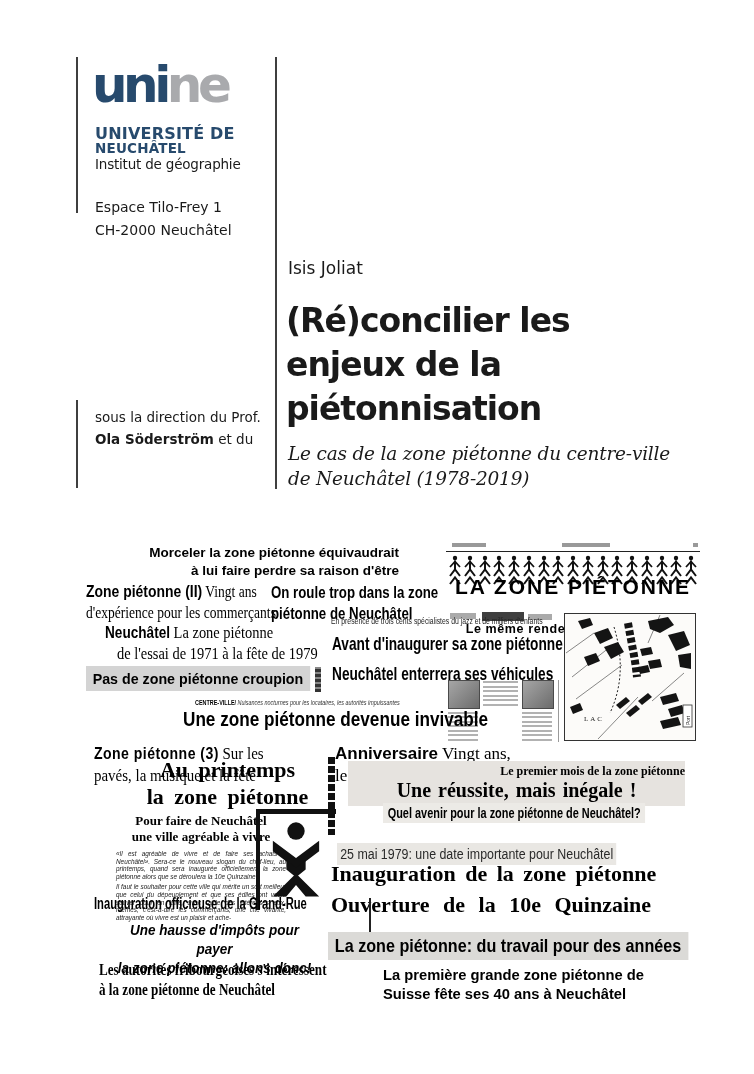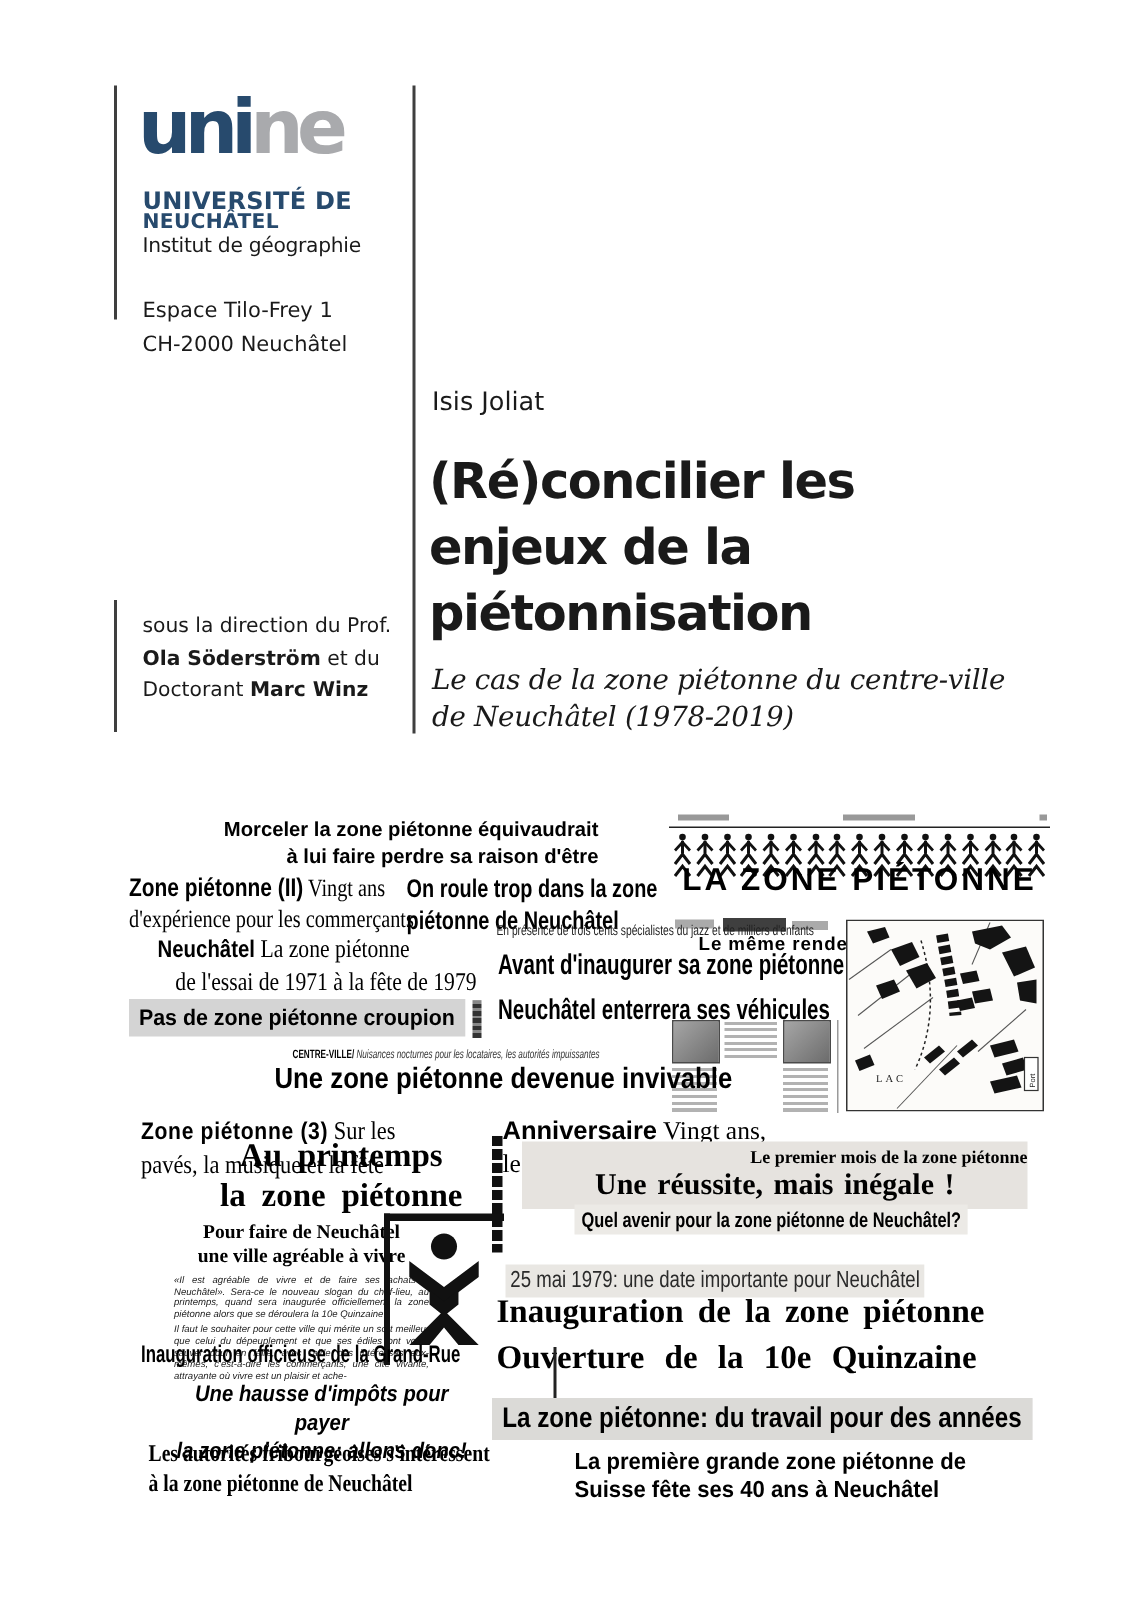--- a/index.html
+++ b/index.html
@@ -157,21 +157,20 @@
   </div>
   <div class="abs" id="institute">Institut de géographie</div>
   <div class="abs" id="address">
     <div>Espace Tilo-Frey 1</div>
     <div>CH-2000 Neuchâtel</div>
   </div>
 
   <div class="abs" id="supervision">
     <div>sous la direction du Prof.</div>
     <div><b>Ola Söderström</b><span> et du</span></div>
-    <div><span>Doctorant </span><b>Marc Winz</b></div>
   </div>
 
   <div class="abs" id="author">Isis Joliat</div>
   <div class="abs" id="title">
     <div>(Ré)concilier les</div>
     <div>enjeux de la</div>
     <div>piétonnisation</div>
   </div>
   <div class="abs" id="subtitle">
     <div>Le cas de la zone piétonne du centre-ville</div>

